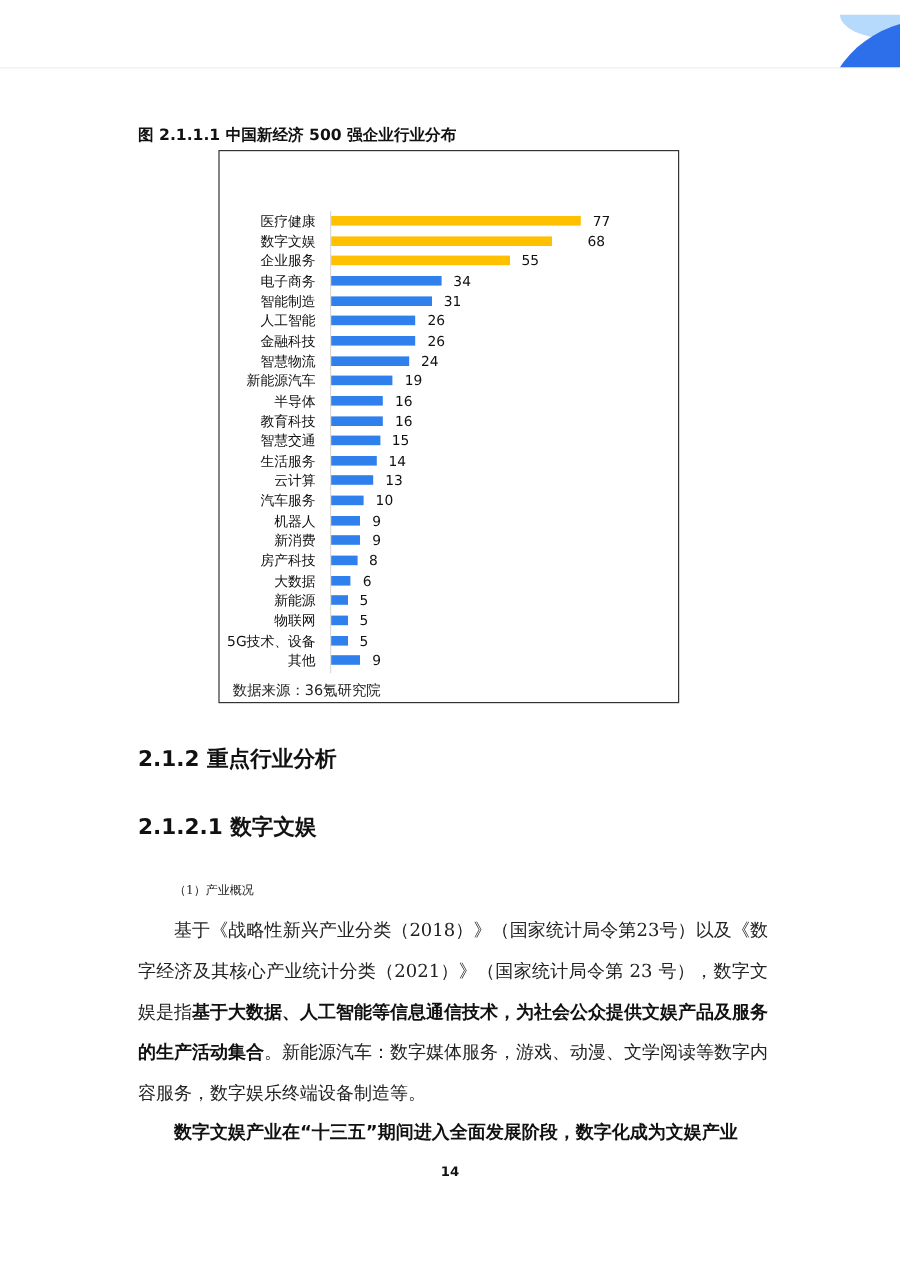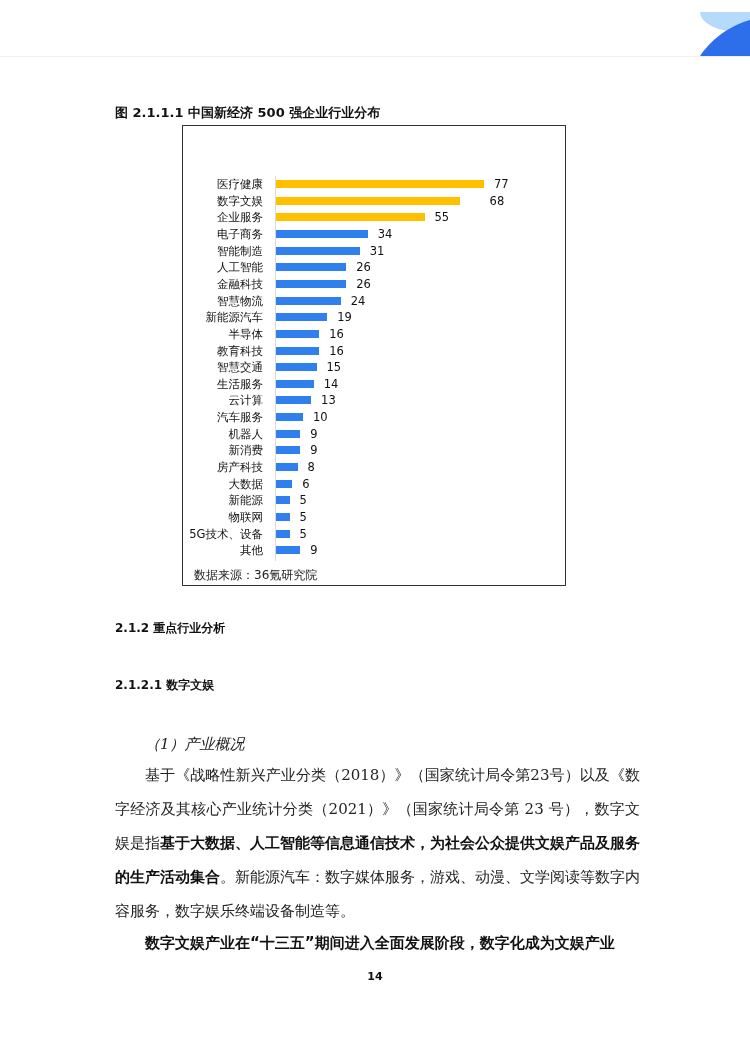--- a/index.html
+++ b/index.html
@@ -27,24 +27,24 @@
       border:1px solid #333; box-sizing:border-box; background:#fff; }
   .chart-title { position:absolute; left:0; top:12px; width:100%; text-align:center;
       font-size:13px; font-weight:bold; }
   .axis { position:absolute; left:92px; top:50px; width:1px; height:385px; background:#d9d9d9; }
   .row { position:absolute; left:0; height:16.6px; width:100%; }
   .row .cat { position:absolute; right:302px; top:0; font-size:11.5px; white-space:nowrap; line-height:16px; }
   .row .bar { position:absolute; left:93px; top:4px; height:8px; }
   .row .val { position:absolute; top:0; font-size:11.5px; line-height:16px; }
   .chart-source { position:absolute; left:11px; top:441px; font-size:12px; color:#222; }
 
-  .h3 { position:absolute; left:115px; font-size:12px; font-weight:bold; }
+  .h3 { position:absolute; left:115px; font-size:18px; font-weight:bold; }
   .p { position:absolute; left:115px; width:525px; font-family:"DejaVu Serif", serif; font-size:15px;
        line-height:34px; color:#222; text-align:justify; }
-  .sub { position:absolute; left:145px; top:735px; font-family:"DejaVu Serif", serif; font-size:15px; color:#222;font-style:italic; }
+  .sub { position:absolute; left:145px; top:735px; font-family:"DejaVu Serif", serif; font-size:10px; color:#222; }
   .b { font-weight:bold; font-family:"DejaVu Sans", sans-serif; color:#111; }
   .page-num { position:absolute; left:0; width:750px; top:970px; text-align:center; font-size:11px; font-weight:bold; }
 </style>
 </head>
 <body>
 
 <div class="header">
   <div class="corner">
     <div class="lt"></div>
     <div class="dk"></div>

